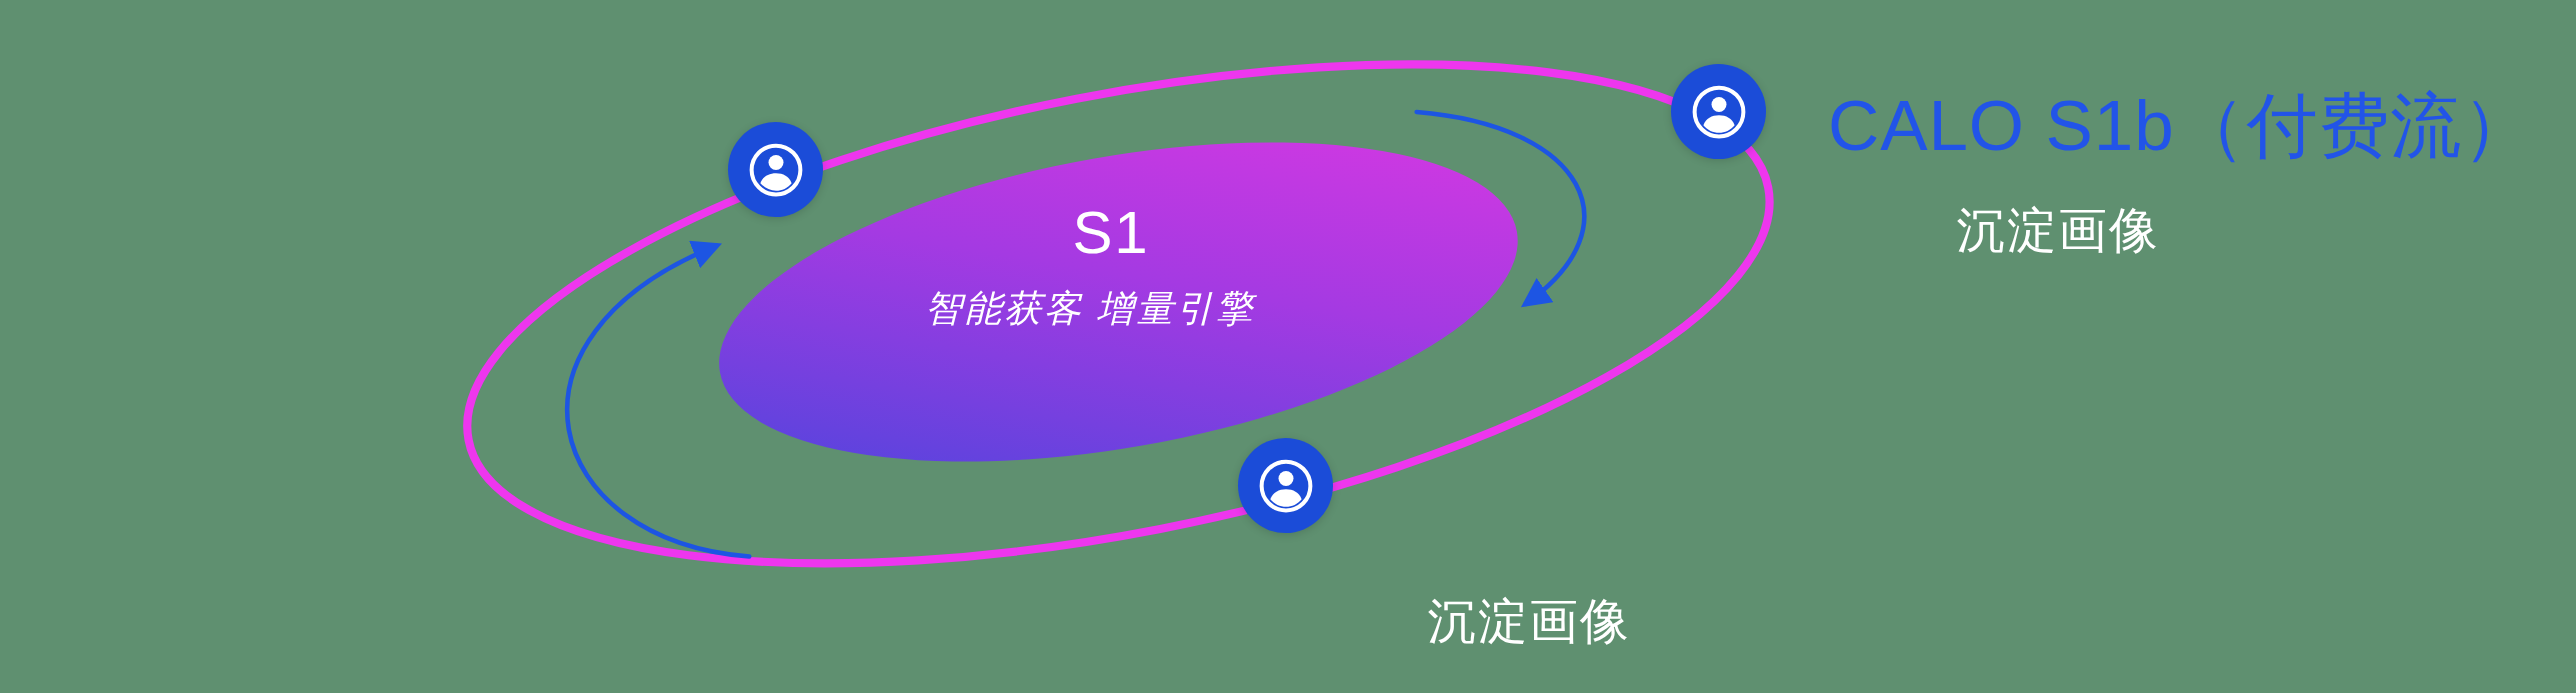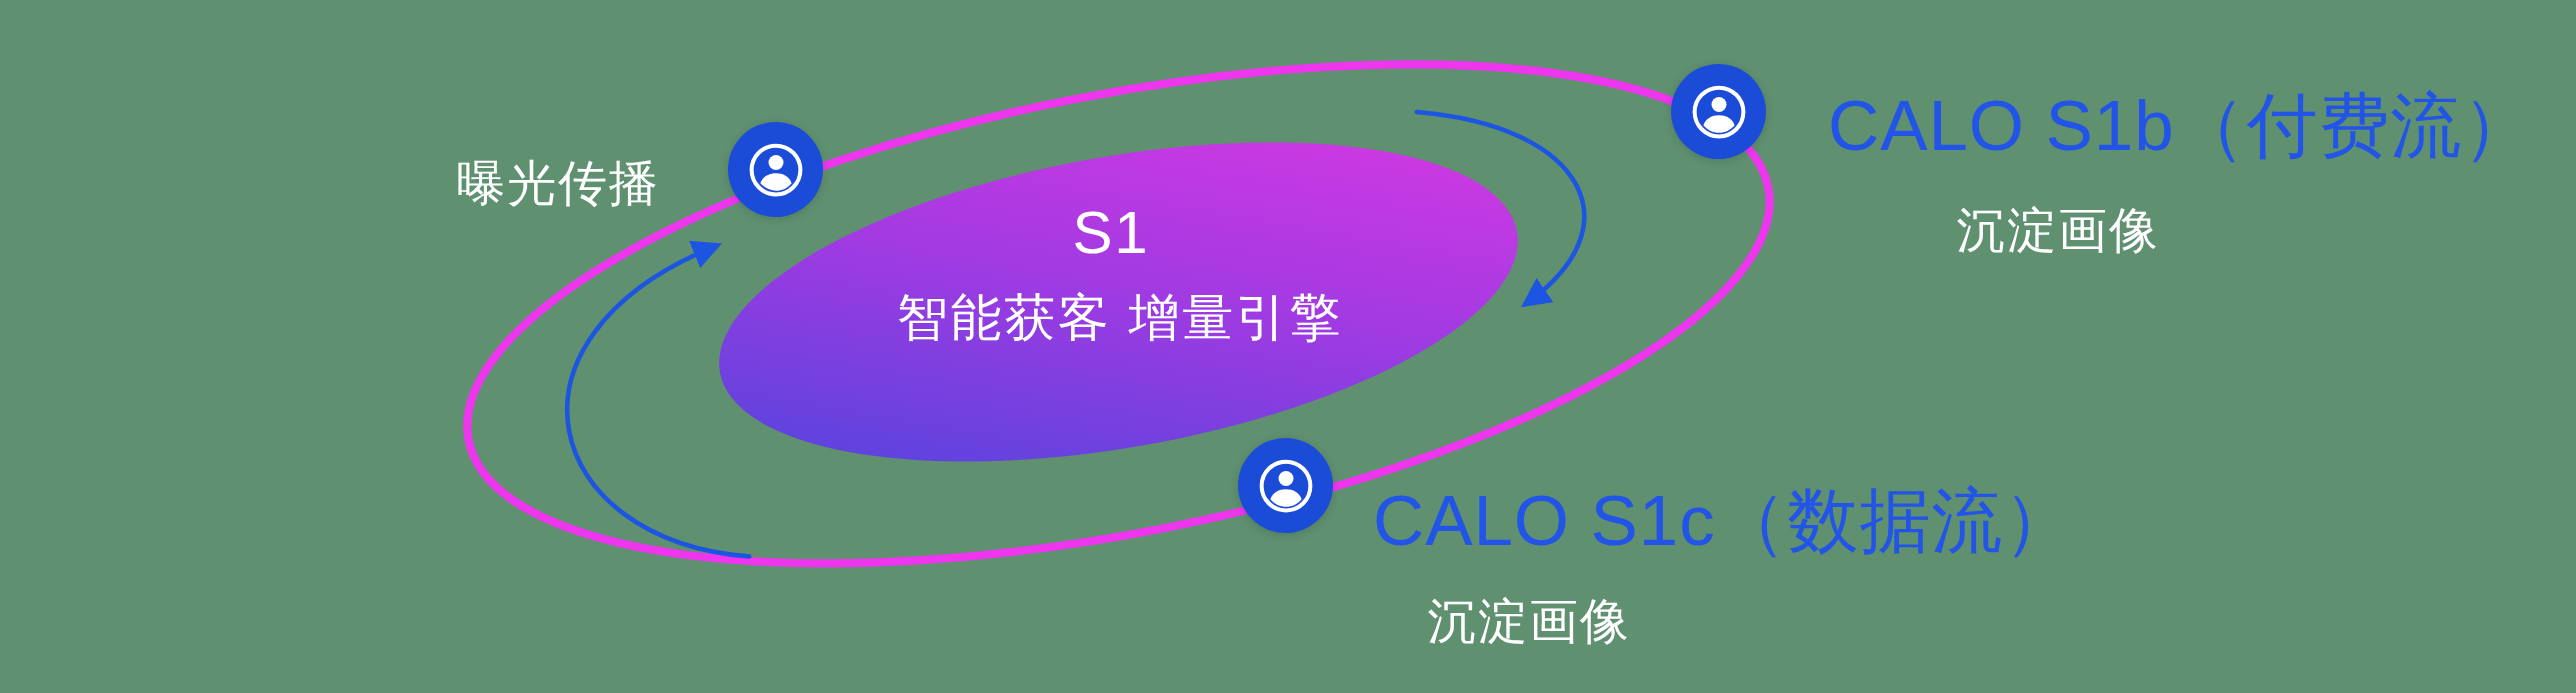--- a/index.html
+++ b/index.html
@@ -39,23 +39,24 @@
     position: absolute; font-size: 49px; line-height: 1.15;
     color: var(--text-white, #ffffff); white-space: nowrap;
     transform: translateX(-50%); letter-spacing: 1.8px;
   }
   .core-title {
     position: absolute; left: 1111px; top: 198px; transform: translateX(-50%);
     font-size: 60px; font-weight: 500; color: var(--text-white, #ffffff);
     letter-spacing: 1.8px;
   }
   .core-sub {
-    position: absolute; left: 1120px; top: 284px; transform: translateX(-50%);
-    font-size: 51px; color: var(--text-white, #ffffff); white-space: nowrap;
+    position: absolute; left: 1090px; top: 284px; transform: translateX(-50%);
+    font-size: 37px; color: var(--text-white, #ffffff); white-space: nowrap;
     letter-spacing: 2.7px;
+    font-style: italic;
   }
 </style>
 </head>
 <body>
 
 <div class="stage">
 
   <svg class="layer" width="2576" height="694" viewBox="0 0 2833 763">
     <defs>
       <linearGradient id="coreGrad" x1="0" y1="1" x2="1" y2="0">
@@ -97,22 +98,20 @@
     <svg class="user-icon" viewBox="0 0 48 48">
       <circle cx="24" cy="24" r="19.5" fill="none" stroke="#ffffff" stroke-width="3.2"></circle>
       <circle cx="24" cy="18" r="6" fill="#ffffff"></circle>
       <path d="M 11.5 34.5 C 13.5 29 18.3 26.5 24 26.5 C 29.7 26.5 34.5 29 36.5 34.5 C 33.2 38.4 28.9 40.6 24 40.6 C 19.1 40.6 14.8 38.4 11.5 34.5 Z" fill="#ffffff"></path>
     </svg>
   </div>
 
   <div class="core-title">S1</div>
   <div class="core-sub">智能获客  增量引擎</div>
 
-  <div class="sub" style="left:558px; top:155px;">曝光传播</div>
 
   <div class="label" style="left:1828px; top:87px;">CALO S1b（付费流）</div>
   <div class="sub" style="left:2058px; top:202px;">沉淀画像</div>
 
-  <div class="label" style="left:1373px; top:482px;">CALO S1c（数据流）</div>
   <div class="sub" style="left:1529px; top:593px;">沉淀画像</div>
 
 </div>
 
 
 </body></html>

